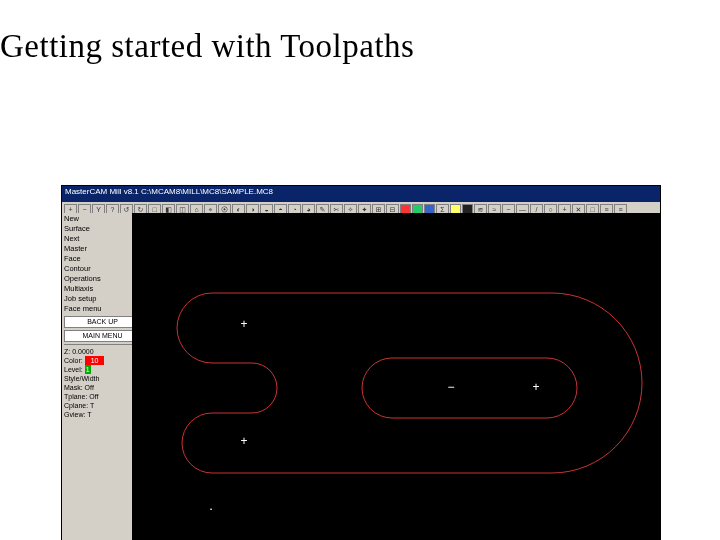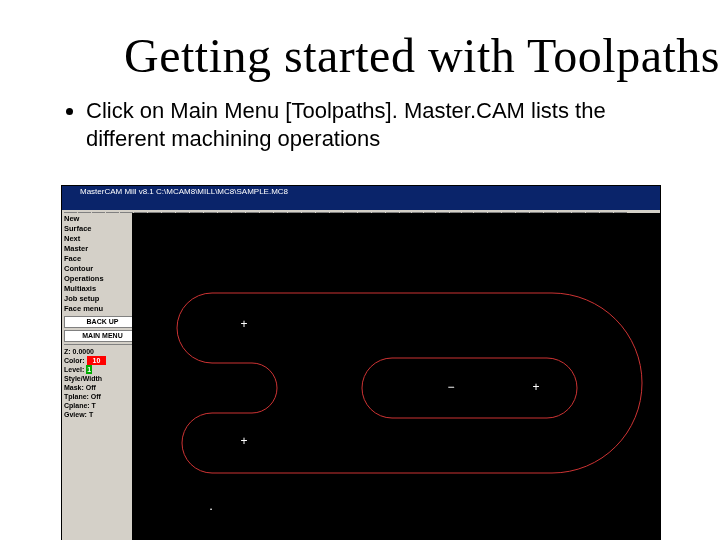--- a/index.html
+++ b/index.html
@@ -12,22 +12,22 @@
     color: #000;
     overflow: hidden;
   }
   .slide {
     width: 720px;
     height: 540px;
     position: relative;
     box-sizing: border-box;
   }
   .title {
-    text-align: right;
-    font-size: 48px;
+    text-align: left;
+    font-size: 33px;
     font-weight: 400;
     margin: 28px 0 14px 0;
     letter-spacing: 0.5px;
   }
   .bullets {
     font-family: Arial, Helvetica, sans-serif;
     font-size: 22px;
     margin: 0 40px 6px 40px;
     line-height: 1.25;
   }
@@ -44,26 +44,26 @@
     width: 598px;
     height: 370px;
     border: 1px solid #000;
     background: #c0c0c0;
     font-family: Tahoma, Arial, sans-serif;
     font-size: 8px;
     color: #000;
     overflow: hidden;
   }
   .titlebar {
-    height: 24px;
+    height: 16px;
     background: linear-gradient(#0a246a, #0a246a);
     color: #fff;
     font-size: 8px;
     line-height: 12px;
-    padding: 0 18px;
+    padding: 0 3px;
     white-space: nowrap;
     overflow: hidden;
   }
   .toolbar {
     height: 14px;
     background: #d4d0c8;
     border-bottom: 1px solid #808080;
     display: flex;
     align-items: center;
     gap: 1px;
@@ -102,21 +102,20 @@
     position: absolute;
     left: 0;
     top: 27px;
     width: 82px;
     bottom: 16px;
     background: #d4d0c8;
     border-right: 1px solid #808080;
     box-sizing: border-box;
     padding: 1px 2px;
     color: #000;
-    font-weight: bold;
   }
   .menu-list div {
     font-size: 7.5px;
     line-height: 10px;
     white-space: nowrap;
   }
   .menu-list .hdr {
     background: #fff;
     border: 1px solid #808080;
     text-align: center;
@@ -149,23 +148,20 @@
     height: 14px;
   }
 </style>
 </head>
 <body>
 
 <div class="slide">
 
   <h1 class="title">Getting started with Toolpaths</h1>
 
-  <ul class="bullets">
-    <li>Click on Main Menu [Toolpaths]. Master.CAM lists the different machining operations</li>
-  </ul>
 
   <div class="shot">
 
     <div class="titlebar">MasterCAM Mill v8.1   C:\MCAM8\MILL\MC8\SAMPLE.MC8</div>
 
     <div class="toolbar">
       <span class="tbtn">+</span>
       <span class="tbtn">−</span>
       <span class="tbtn">Y</span>
       <span class="tbtn">?</span>

